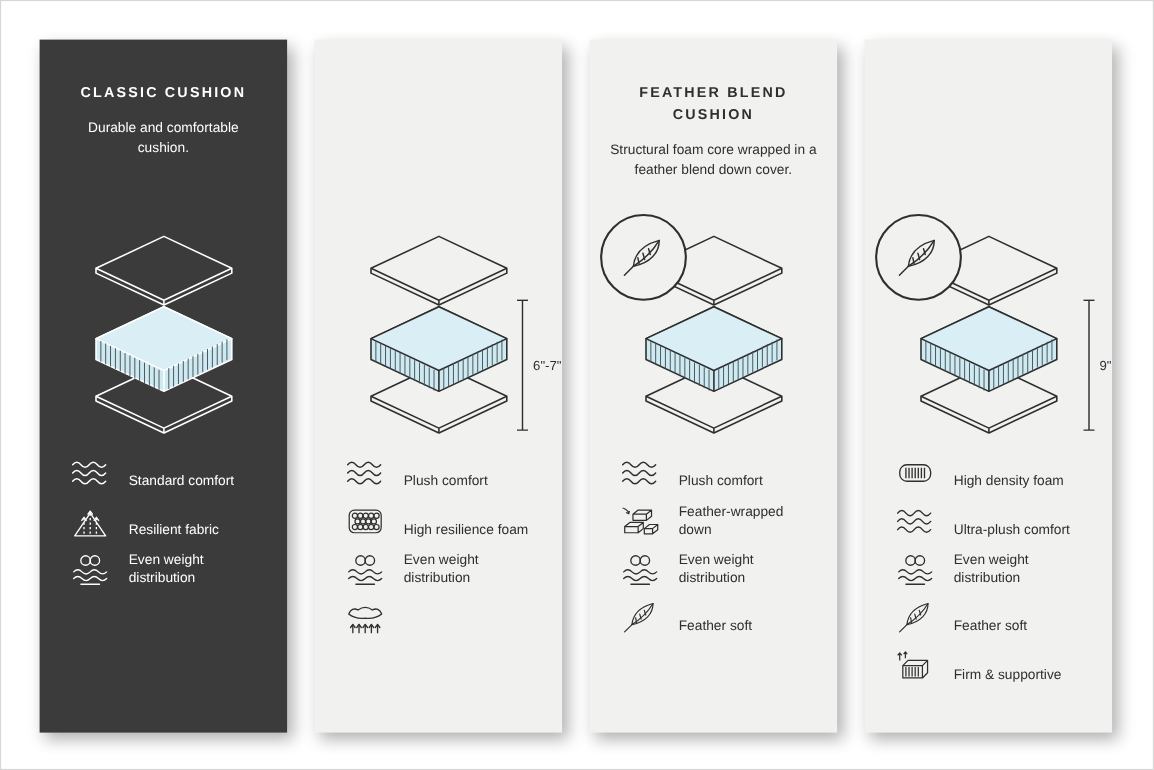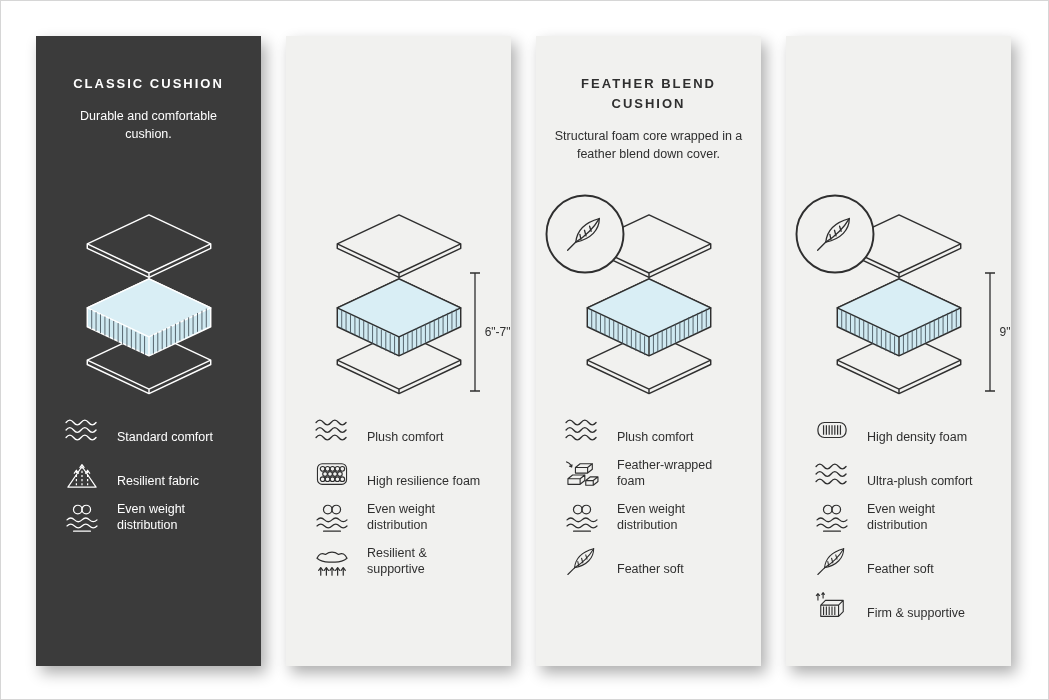--- a/index.html
+++ b/index.html
@@ -229,21 +229,20 @@
             </svg>
           </span>
         <span class="flabel">Even weight distribution</span>
       </li>
       <li class="feature">
         <span class="ficon">
             <svg width="38" height="30" viewBox="0 0 40 32">
               <use href="#sym-spring"></use>
             </svg>
           </span>
-        <span class="flabel">Resilient &amp; supportive</span>
       </li>
     </ul>
   </section>
 
   <section class="card">
     <div class="head">
       <h2 class="title">FEATHER BLEND CUSHION</h2>
       <p class="desc">Structural foam core wrapped in a feather blend down cover.</p>
     </div>
     <div class="illus">
@@ -262,21 +261,21 @@
             </svg>
           </span>
         <span class="flabel">Plush comfort</span>
       </li>
       <li class="feature">
         <span class="ficon">
             <svg width="38" height="30" viewBox="0 0 40 32">
               <use href="#sym-bricks"></use>
             </svg>
           </span>
-        <span class="flabel">Feather-wrapped foam</span>
+        <span class="flabel">Feather-wrapped down</span>
       </li>
       <li class="feature">
         <span class="ficon">
             <svg width="38" height="30" viewBox="0 0 40 32">
               <use href="#sym-weight"></use>
             </svg>
           </span>
         <span class="flabel">Even weight distribution</span>
       </li>
       <li class="feature">

